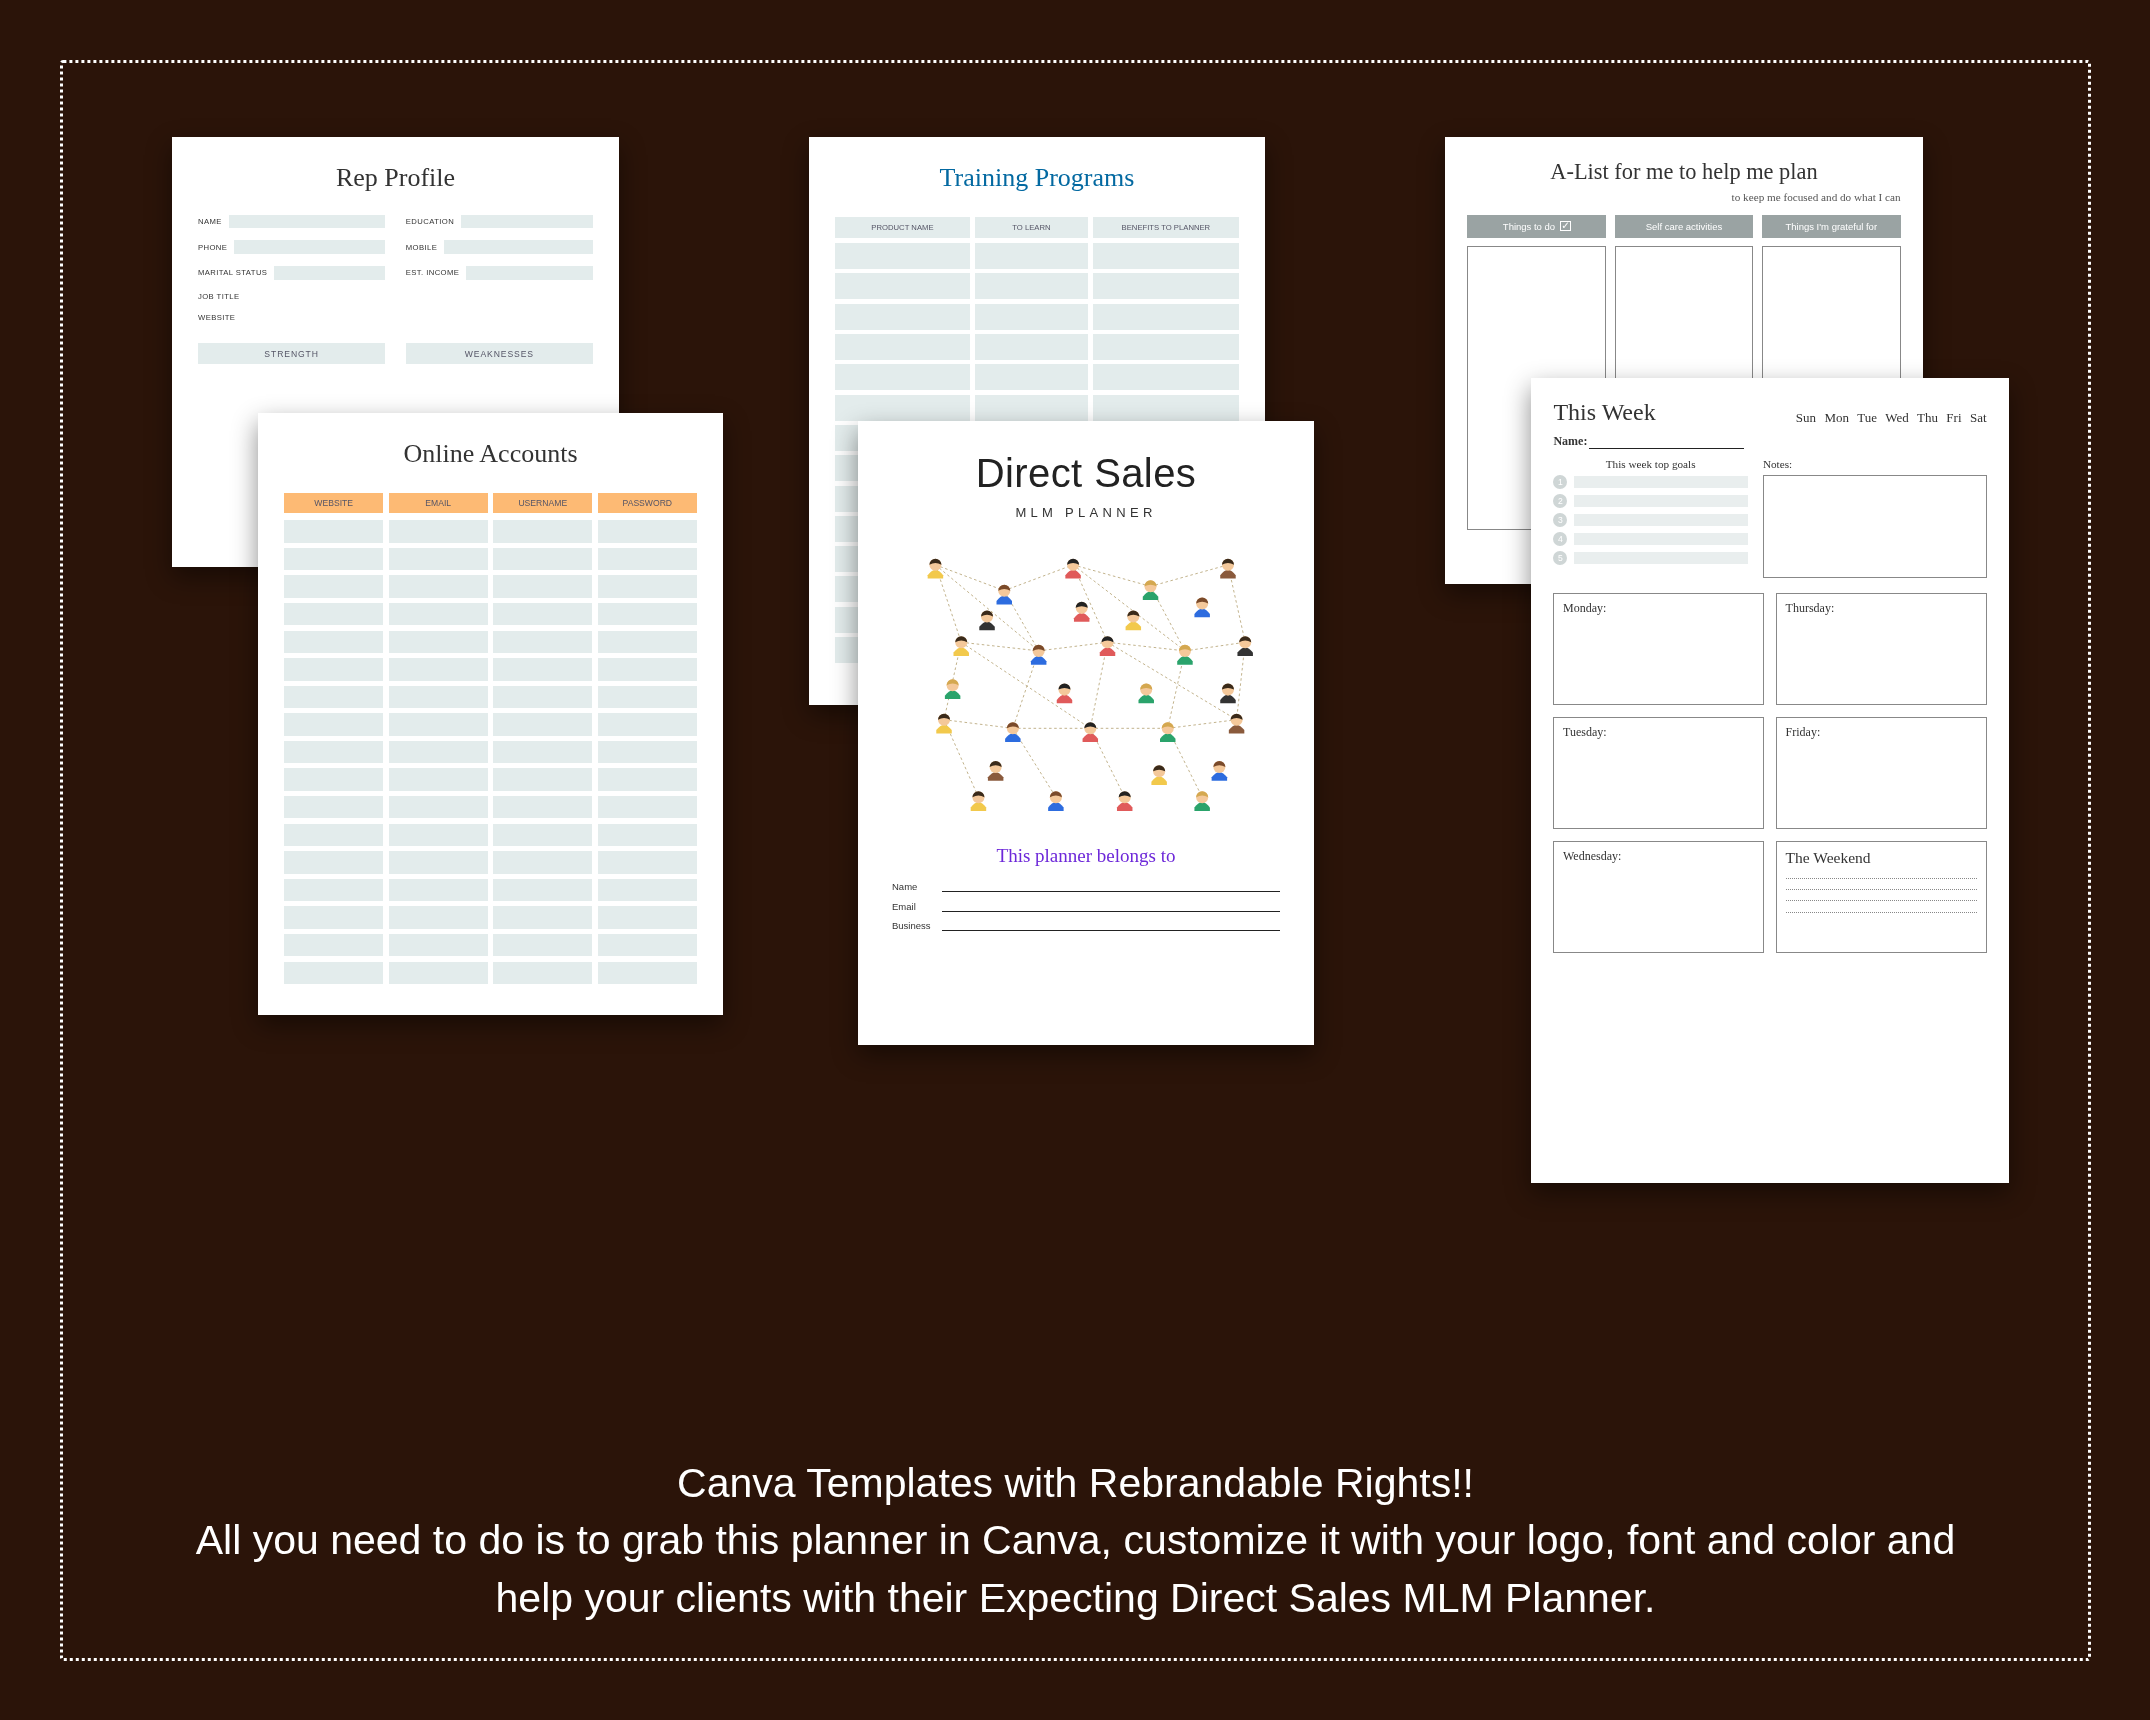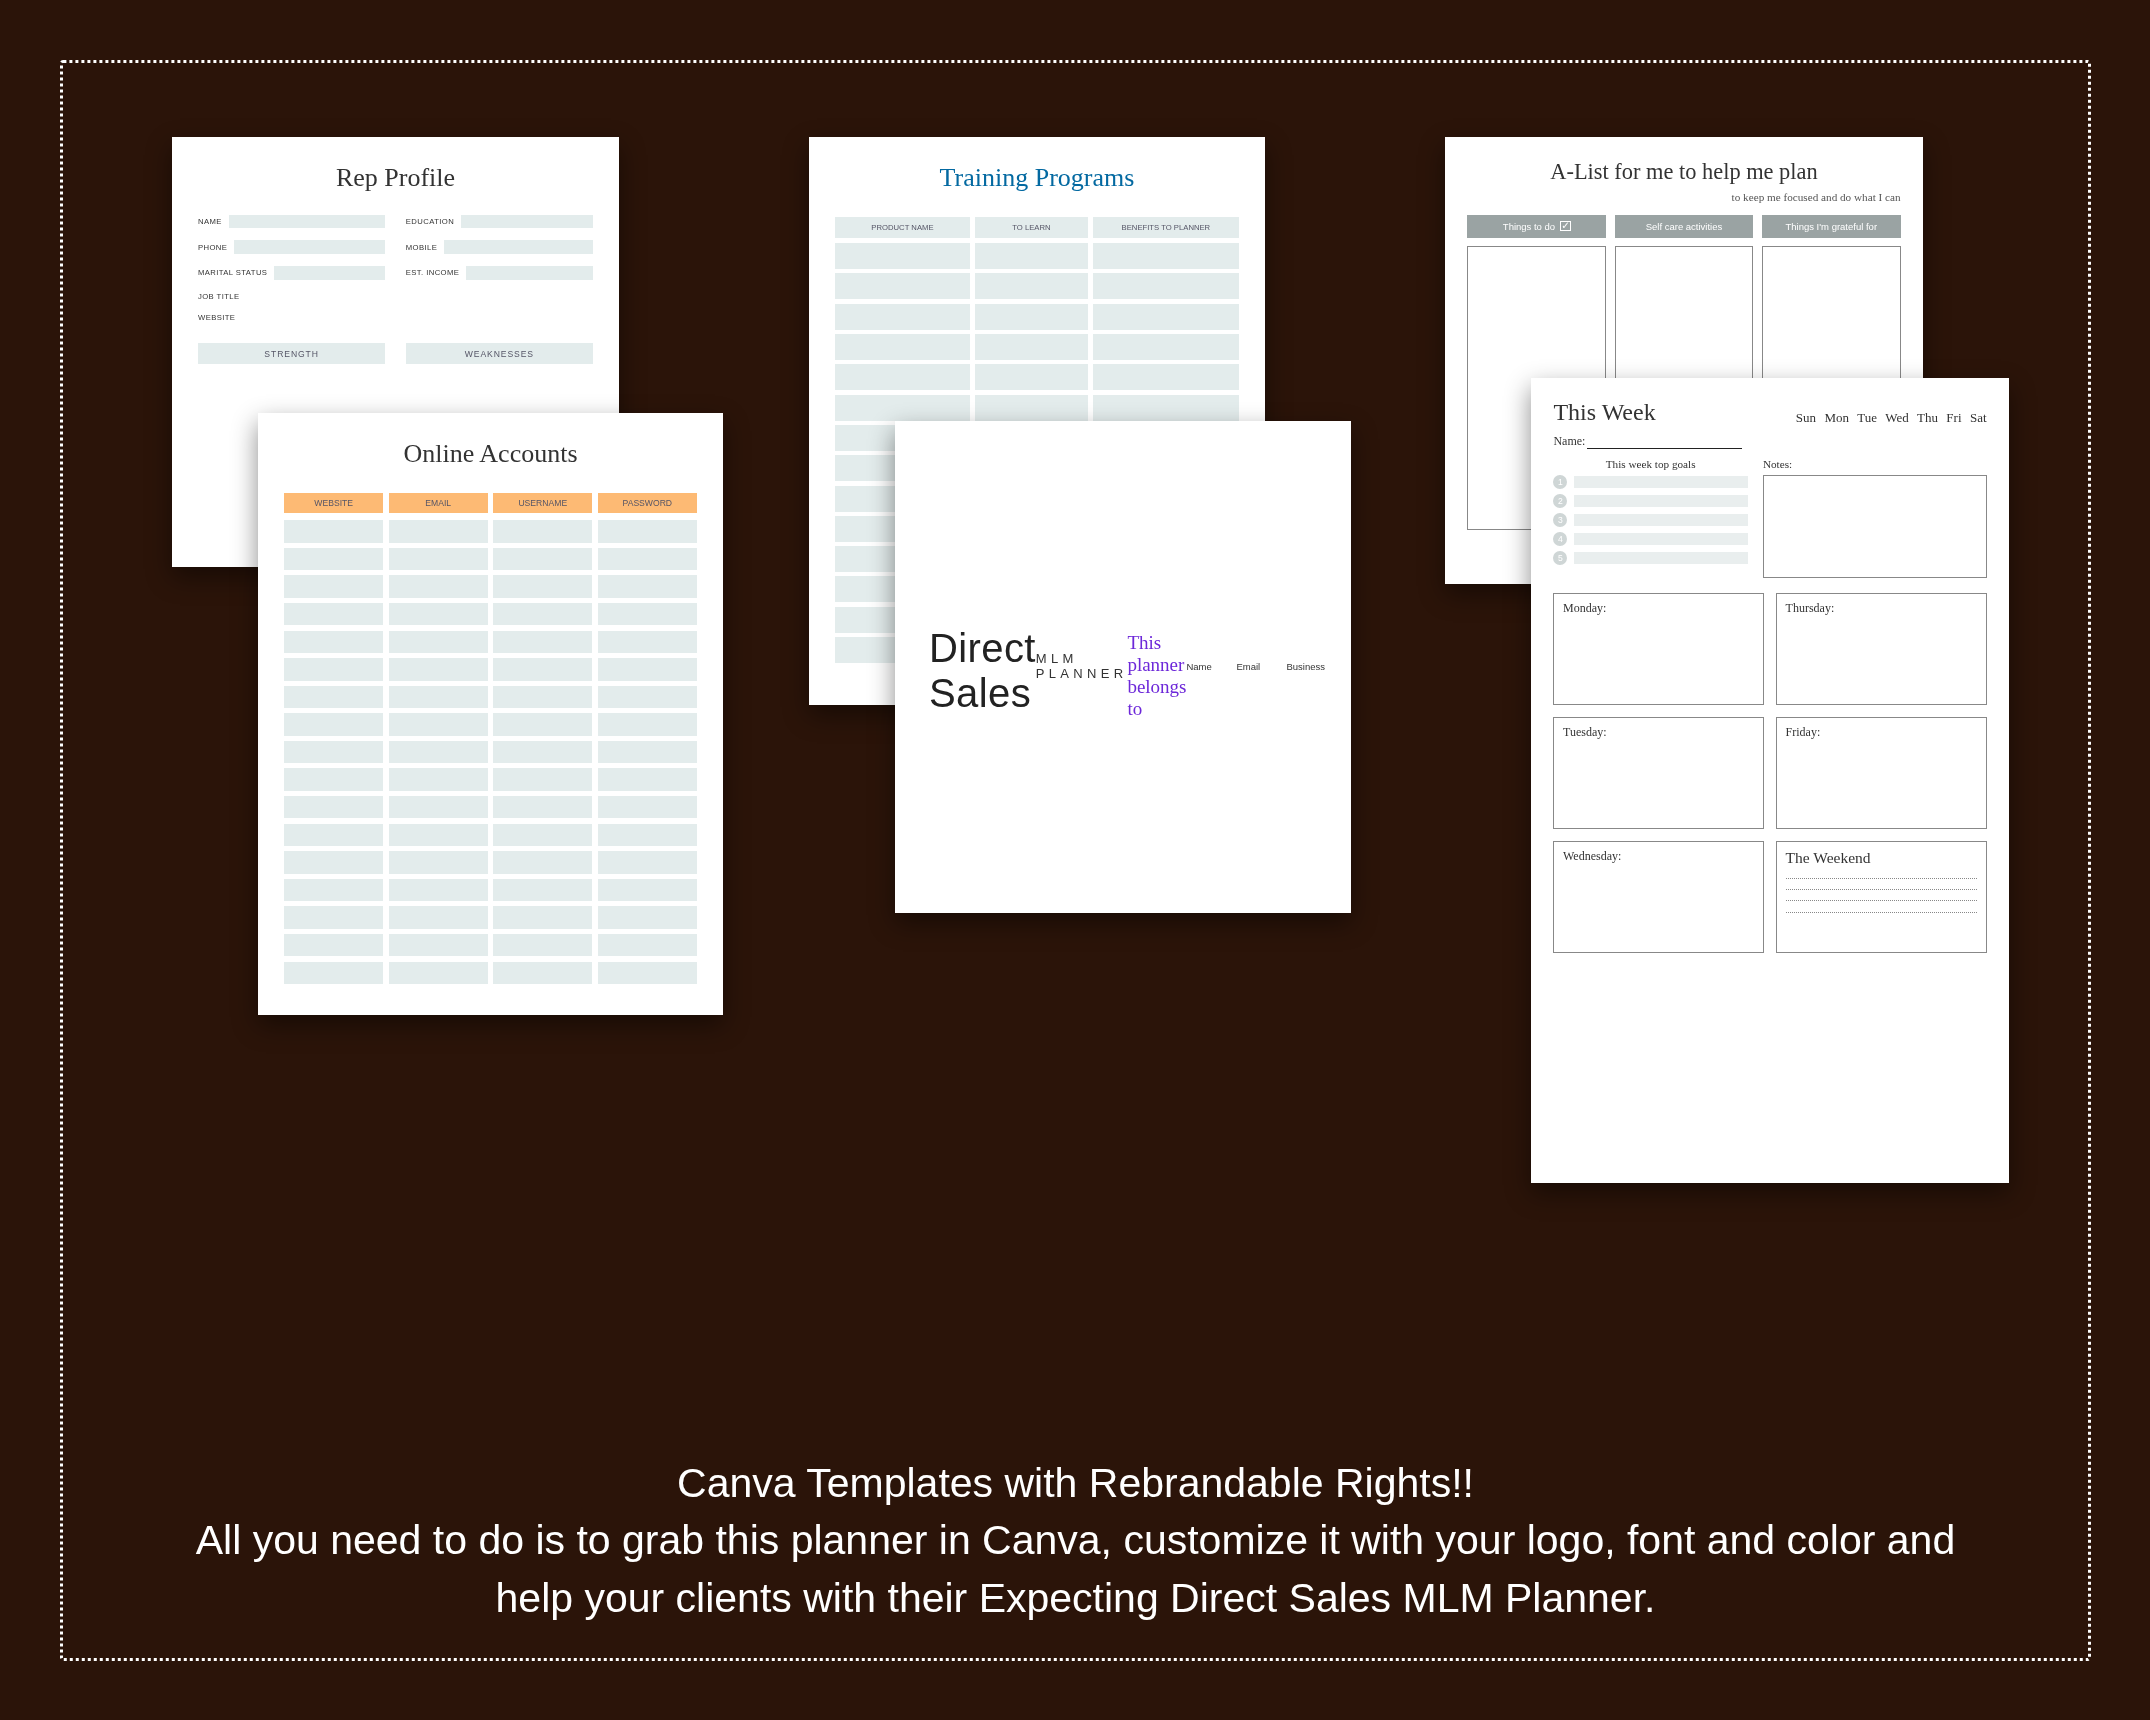--- a/index.html
+++ b/index.html
@@ -51,21 +51,21 @@
 
   
   .training { left: 749px; top: 77px; width: 456px; height: 568px; padding: 26px; }
   .training h2 { font-family: Georgia, serif; font-weight:400; font-size:26px; text-align:center; color:#0369a1; margin-bottom:24px; }
   .tp-header { display:grid; grid-template-columns:1.2fr 1fr 1.3fr; gap:5.2px; margin-bottom:5.2px; }
   .tp-header div { background:#e3ecec; text-align:center; font-size:7.7px; color:#556; padding:6px 0; font-family: Arial, sans-serif; }
   .tp-row { display:grid; grid-template-columns:1.2fr 1fr 1.3fr; gap:5.2px; margin-bottom:4.3px; }
   .tp-row div { background:#e3ecec; height:26px; }
 
   
-  .cover { left: 835px; top: 361px; width: 456px; height: 492px; padding: 30px 34px 21.5px; display:flex; flex-direction:row; align-items:center; }
+  .cover { left: 798px; top: 361px; width: 456px; height: 624px; padding: 30px 34px 21.5px; display:flex; flex-direction:column; align-items:center; }
   .cover h1 { font-family: Arial, Helvetica, sans-serif; font-weight:400; font-size:40px; color:#222; letter-spacing:0.4px; }
   .cover .sub { font-family: Arial, sans-serif; font-size:13px; letter-spacing:4.3px; color:#333; margin-top:9px; margin-bottom:19px; }
   .cover-net { width: 370px; height: 284px; position:relative; }
   .cover .belongs { font-family: "Brush Script MT","Segoe Script",cursive; font-size:19px; color:#6d28d9; margin-top:22.4px; margin-bottom:13.8px; }
   .cover-line { display:flex; align-items:flex-end; width:100%; margin-bottom:8.6px; }
   .cover-line .cl-label { font-size:9.5px; color:#333; width:50px; font-family: Arial, sans-serif; }
   .cover-line .cl-rule { flex:1; border-bottom:1.3px solid #222; }
 
   
   .cover-net svg { width:100%; height:100%; }
@@ -78,21 +78,21 @@
   .al-head { background:#9aa3a3; color:#fff; text-align:center; font-size:9.5px; padding:6px 3.4px; font-family: Arial, sans-serif; display:flex; align-items:center; justify-content:center; gap:5.2px; }
   .al-head .chk { width:10.3px; height:10.3px; border:1.3px solid #fff; display:inline-block; position:relative; }
   .al-head .chk::after { content:"✓"; position:absolute; top:-2.6px; left:0; font-size:10.3px; color:#fff; }
   .al-box { border:1.3px solid #888; height:284px; }
 
   
   .week { left: 1471px; top: 318px; width: 478px; height: 805px; padding: 20.6px 22.4px; font-family: Georgia, serif; color:#333; }
   .week-top { display:flex; align-items:flex-end; justify-content:space-between; }
   .week-top h2 { font-weight:400; font-size:24px; }
   .week-days { font-size:13px; word-spacing:5.2px; color:#333; }
-  .week-name { font-size:12px; margin-top:8.6px; display:flex; align-items:flex-end; gap:2px;}
+  .week-name { font-size:12px; margin-top:8.6px; display:flex; align-items:flex-end; gap:2px;font-weight:bold;}
   .week-name .rule { flex:0 0 155px; border-bottom:0.9px solid #222; }
   .week-row1 { display:grid; grid-template-columns: 1fr 1.15fr; gap:15px; margin-top:8.6px; }
   .goals-title, .notes-title { font-size:11.2px; text-align:left; margin-bottom:5.2px; }
   .goals-title { text-align:center; }
   .goal-item { display:flex; align-items:center; gap:6.9px; margin-bottom:5.2px; }
   .goal-num { width:13.8px; height:13.8px; border-radius:50%; background:#cfd6d6; color:#fff; font-size:8.6px; display:flex; align-items:center; justify-content:center; font-family:Arial,sans-serif; }
   .goal-slot { flex:1; height:12px; background:#e9eeee; }
   .notes-box { border:1.3px solid #888; height:103px; }
   .week-grid { display:grid; grid-template-columns:1fr 1fr; gap:12px; margin-top:15.5px; }
   .day-box { border:1.3px solid #888; height:112px; padding:6.9px 8.6px; font-size:12px; }

